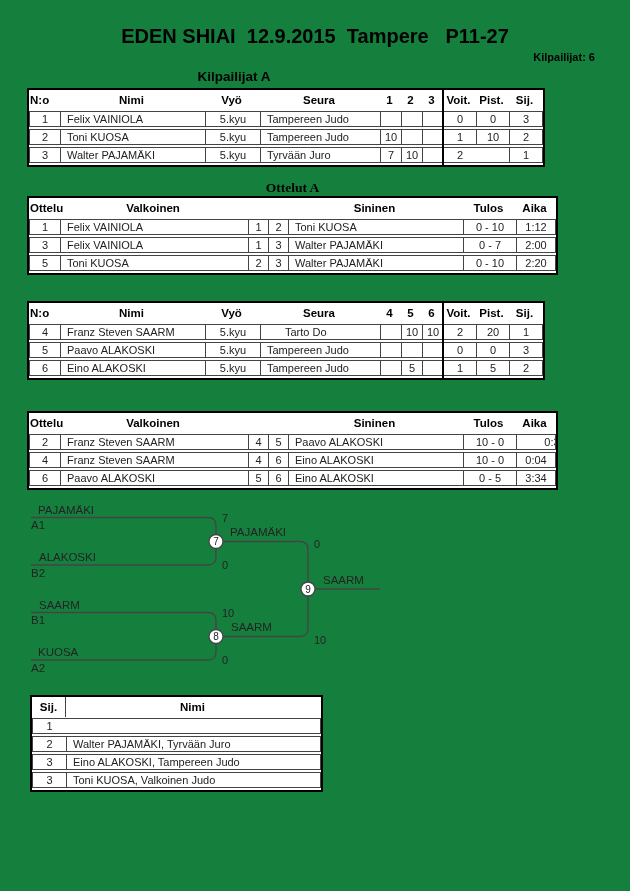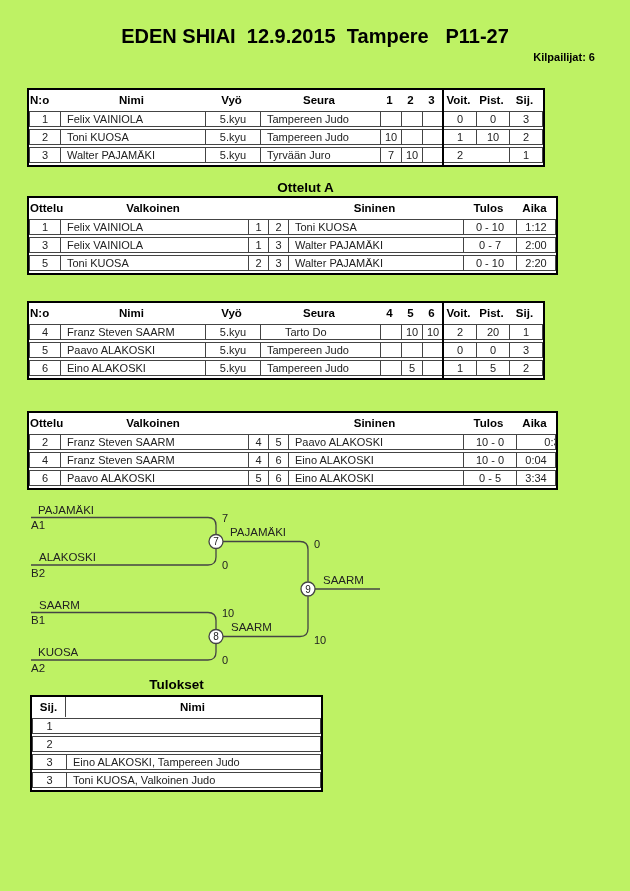--- a/index.html
+++ b/index.html
@@ -1,21 +1,21 @@
 <!DOCTYPE html>
 <html><head>
 <meta charset="utf-8">
 <style>
   * { margin:0; padding:0; box-sizing:border-box; }
   html,body { background:#fff; }
   body {
     width:630px; height:891px; position:relative;
     font-family:"Liberation Sans", sans-serif; color:#111;
   }
-  .page { position:relative; width:630px; height:891px; background:#bef264; overflow:hidden; }
+  .page { position:relative; width:630px; height:891px; background:#15803d; overflow:hidden; }
   .abs { position:absolute; }
   .title {
     left:0; top:25px; width:630px; text-align:center;
     font-size:20px; font-weight:bold; white-space:pre; color:#000;
   }
   .count { top:51px; right:35px; font-size:11px; font-weight:bold; color:#000; }
   .heading { font-size:13.5px; font-weight:bold; text-align:center; color:#000; white-space:nowrap; }
 
   .jtable { position:absolute; border:2px solid #000; background:#fff; }
   .thead { display:flex; height:20px; align-items:center; font-weight:bold; font-size:11.5px; color:#000; margin-bottom:1px; }
@@ -37,20 +37,21 @@
   .bracket svg text.mnum { font-size:10px; text-anchor:middle; }
 </style>
 </head>
 <body>
 
 <div class="page">
 
   <div class="abs title">EDEN SHIAI  12.9.2015  Tampere   P11-27</div>
   <div class="abs count">Kilpailijat: 6</div>
 
+  <div class="abs heading" style="left:27px;top:69px;width:414px;">Kilpailijat A</div>
   <div class="jtable" style="left:27px;top:88px;width:518px;">
     <div class="vdivider" style="left:413px;"></div>
     <div class="thead">
       <div class="hcell a-l" style="width:30px">N:o</div>
       <div class="hcell" style="width:145px">Nimi</div>
       <div class="hcell" style="width:55px">Vyö</div>
       <div class="hcell" style="width:120px">Seura</div>
       <div class="hcell" style="width:21px">1</div>
       <div class="hcell" style="width:21px">2</div>
       <div class="hcell" style="width:21px">3</div>
@@ -89,21 +90,21 @@
         <div class="tcell sep a-l" style="width: 120px;">Tyrvään Juro</div>
         <div class="tcell sep" style="width: 21px;">7</div>
         <div class="tcell sep" style="width: 21px;">10</div>
         <div class="tcell sep" style="width: 21px;"></div>
         <div class="tcell sep" style="width: 33px;">2</div>
         <div class="tcell sep" style="width: 33px; margin-top: 18px;">17</div>
         <div class="tcell sep" style="width: 33px;">1</div>
       </div>
     </div>
 
-  <div class="abs heading" style="left:40px;top:180px;width:531px;">Ottelut A</div>
+  <div class="abs heading" style="left:27px;top:180px;width:531px;font-family:Liberation Serif, serif;">Ottelut A</div>
   <div class="jtable" style="left:27px;top:196px;width:531px;">
     <div class="thead">
       <div class="hcell a-l" style="width:30px">Ottelu</div>
       <div class="hcell" style="width:188px">Valkoinen</div>
       <div class="hcell" style="width:40px"></div>
       <div class="hcell" style="width:175px">Sininen</div>
       <div class="hcell" style="width:53px">Tulos</div>
       <div class="hcell" style="width:39px">Aika</div>
     </div>
   <div class="trow">
@@ -258,31 +259,31 @@
       <text class="score" x="200" y="169">0</text>
       <text class="mnum" x="194" y="145">8</text>
       <text x="209" y="136">SAARM</text>
       <text class="score" x="292" y="148.5">10</text>
 
       <text class="mnum" x="286" y="97.5">9</text>
       <text x="301" y="89">SAARM</text>
     </svg>
   </div>
 
-  <div class="abs heading" style="left:30px;top:677px;width:293px;">Tulokset</div>
   <div class="jtable" style="left:30px;top:695px;width:293px;">
     <div class="thead">
       <div class="hcell" style="width:33px">Sij.</div>
       <div class="hcell sep" style="width:254px">Nimi</div>
     </div>
   <div class="trow">
         <div class="tcell" style="width: 33px;">1</div>
       </div>
       <div class="trow">
         <div class="tcell" style="width: 33px;">2</div>
+        <div class="tcell sep a-l" style="width: 254px;">Walter PAJAMÄKI, Tyrvään Juro</div>
       </div>
       <div class="trow">
         <div class="tcell" style="width: 33px;">3</div>
         <div class="tcell sep a-l" style="width: 254px;">Eino ALAKOSKI, Tampereen Judo</div>
       </div>
       <div class="trow">
         <div class="tcell" style="width: 33px;">3</div>
         <div class="tcell sep a-l" style="width: 254px;">Toni KUOSA, Valkoinen Judo</div>
       </div>
     </div>

